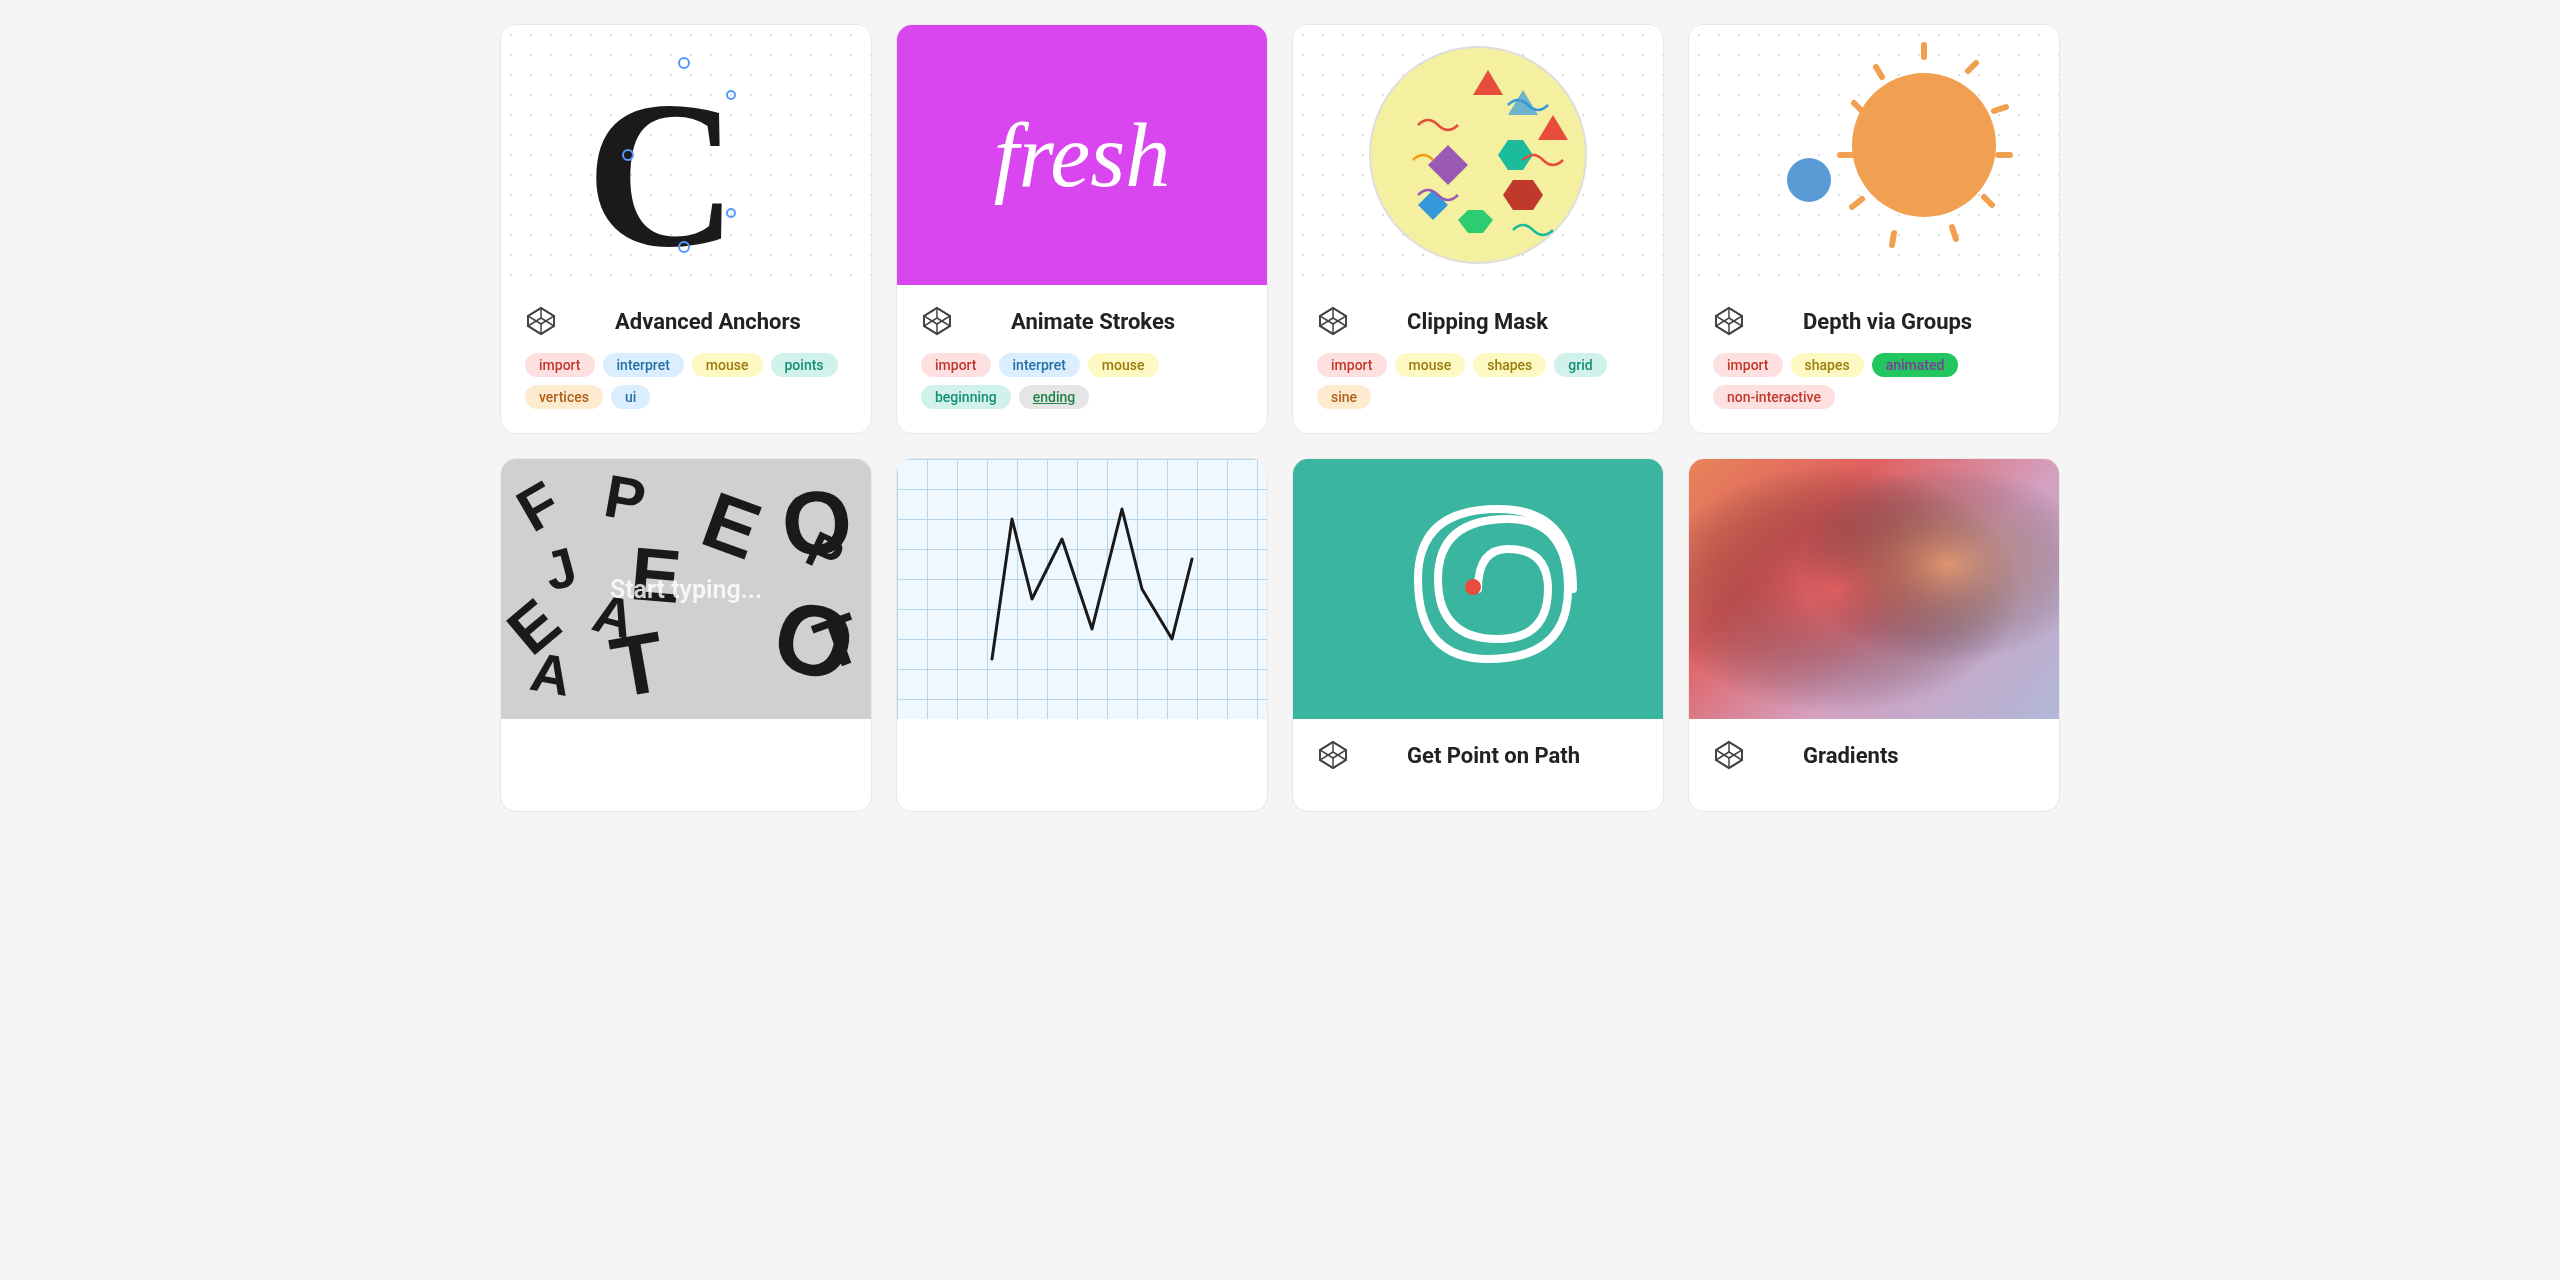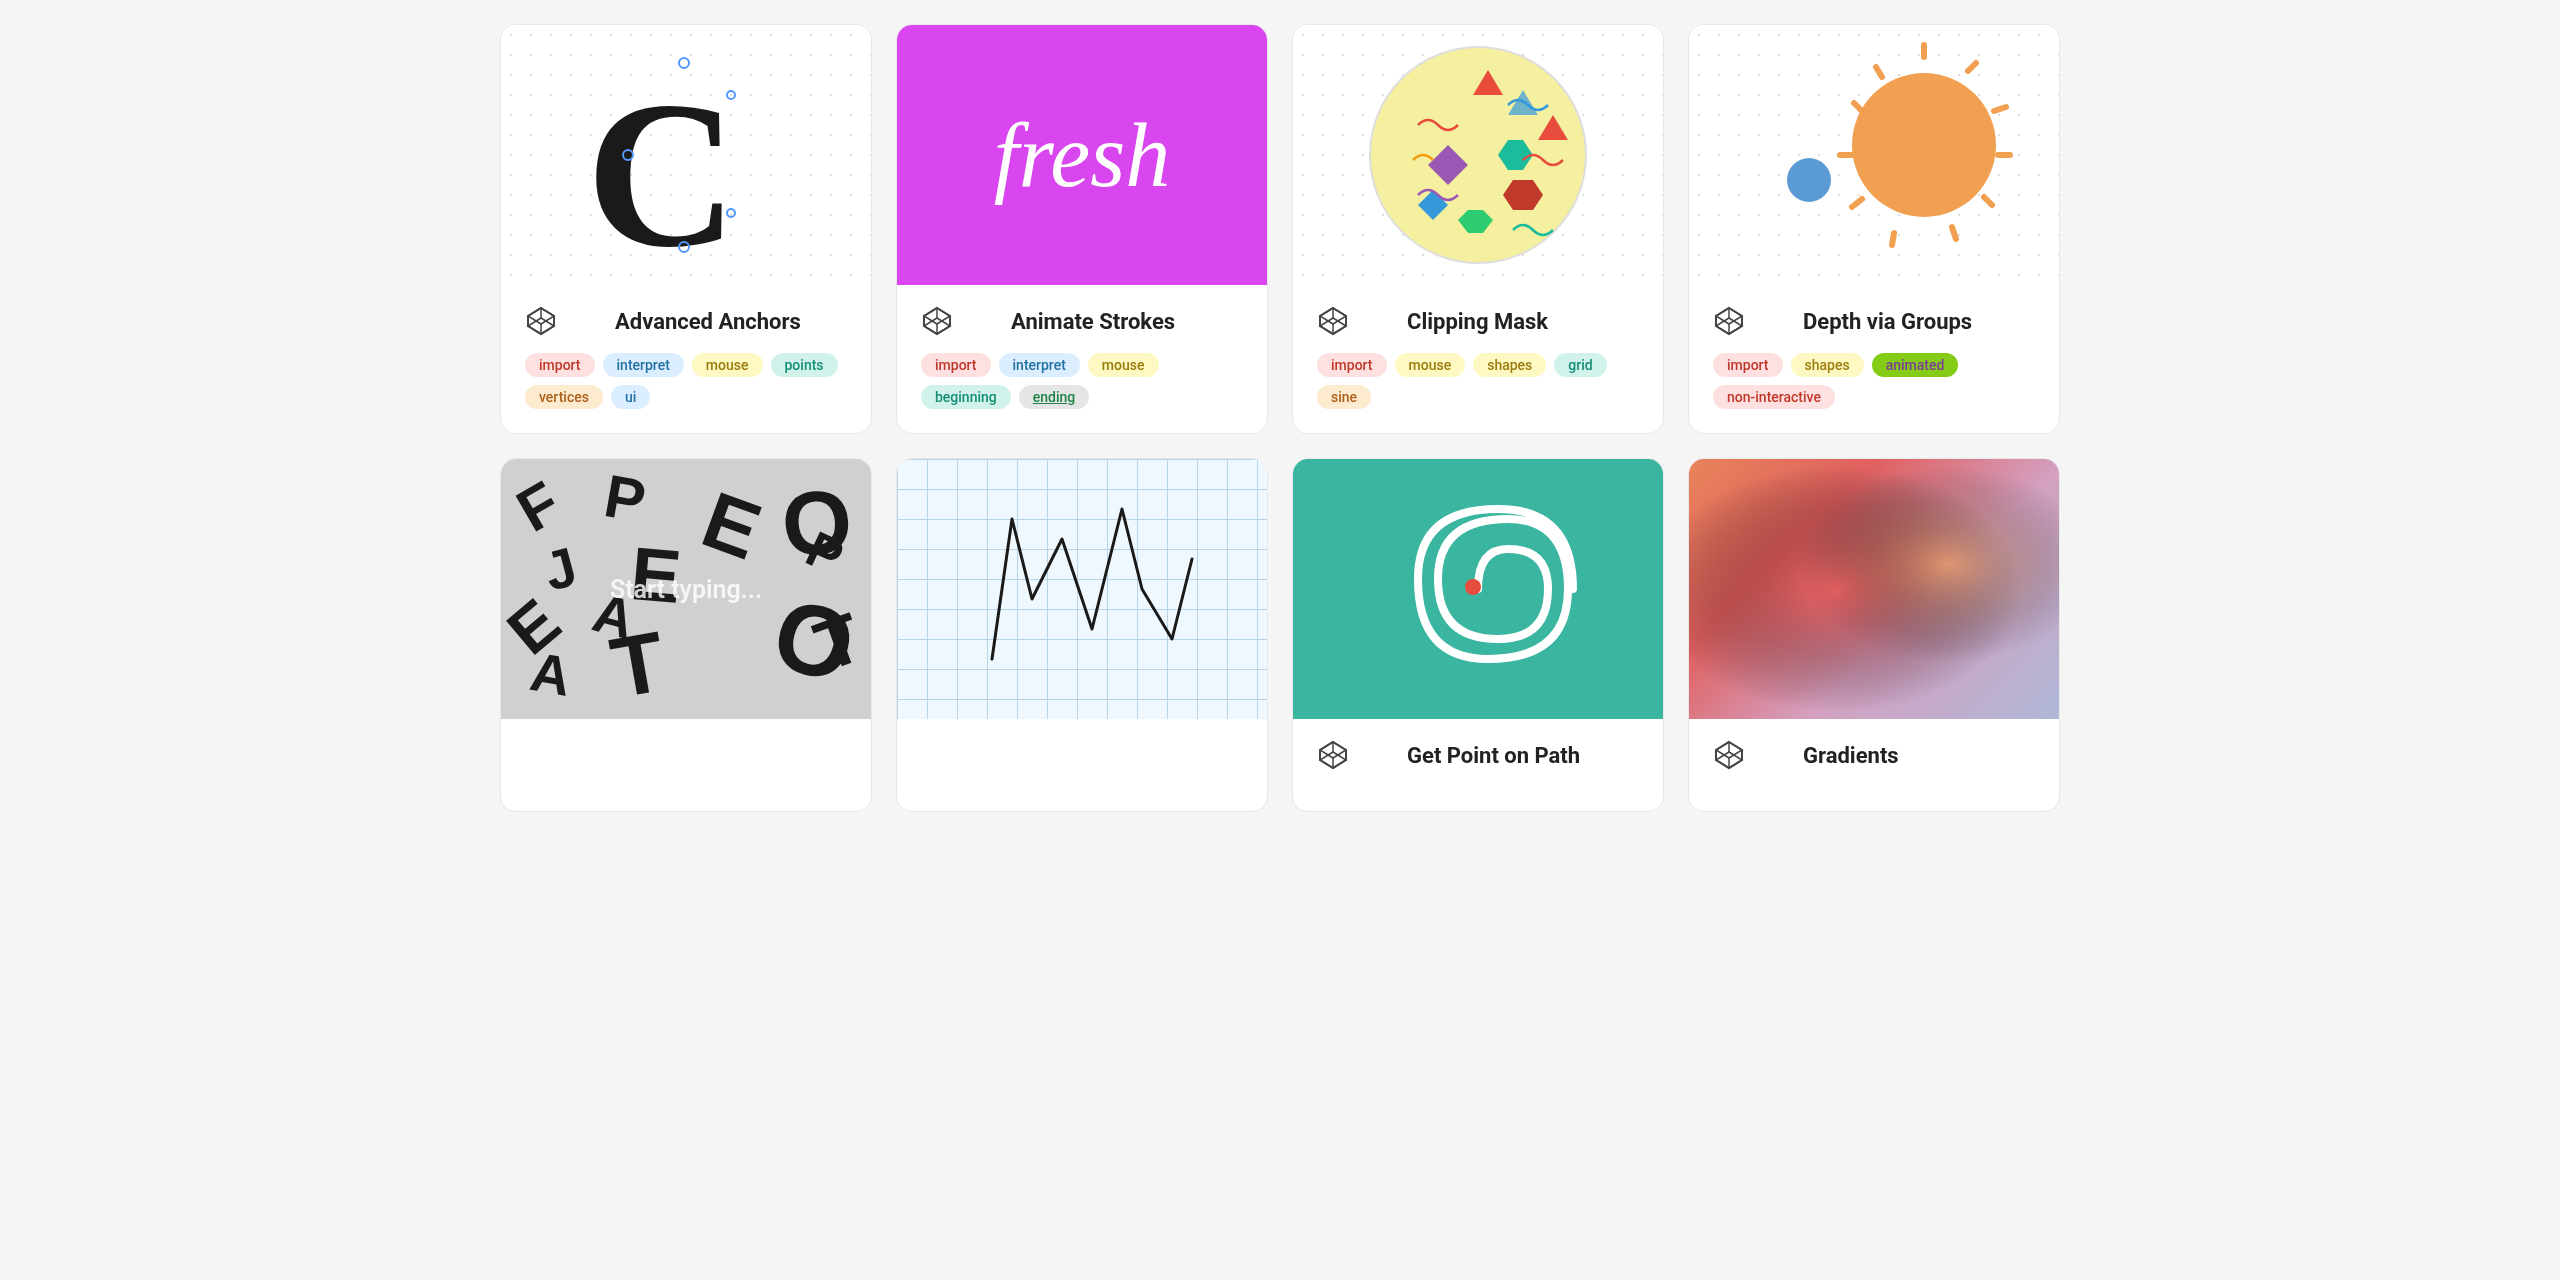--- a/index.html
+++ b/index.html
@@ -60,21 +60,21 @@
     .tag {
       padding: 4px 14px;
       border-radius: 20px;
       font-size: 14px;
       font-weight: 500;
     }
     .tag-pink { background: #ffe0e0; color: #c0392b; }
     .tag-blue { background: #daeeff; color: #2471a3; text-align: center; }
     .tag-yellow { background: #fef9c3; color: #9a7d0a; }
     .tag-green { background: #e5e5e5; color: #1e8449; text-decoration: underline; }
-    .tag-purple { background: #84cc16; color: #7d3c98; }
+    .tag-purple { background: #22c55e; color: #7d3c98; }
     .tag-orange { background: #fdebd0; color: #af601a; }
     .tag-teal { background: #d1f2eb; color: #148f77; }
 
     
     .anchors-bg {
       background: #fff;
       background-image: radial-gradient(#ddd 1px, transparent 1px);
       background-size: 20px 20px;
     }
 

